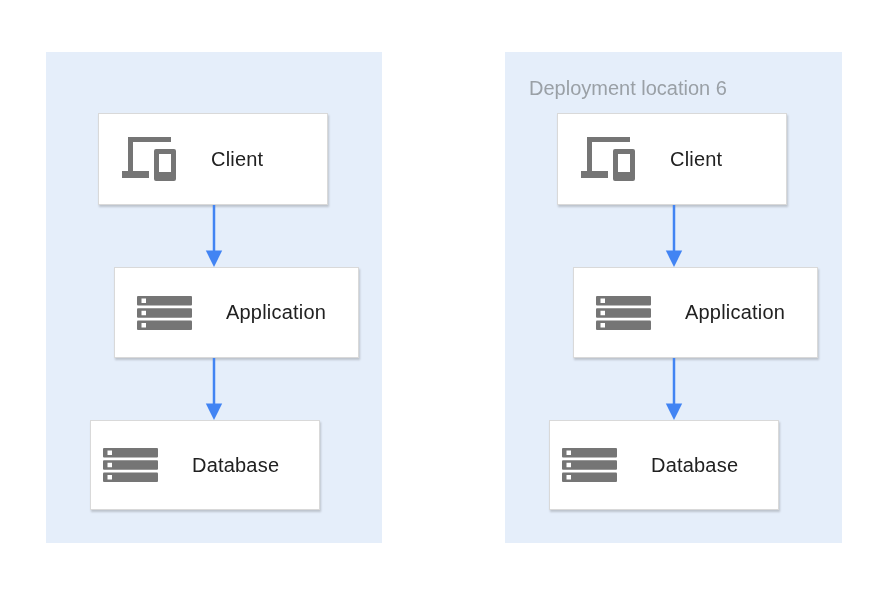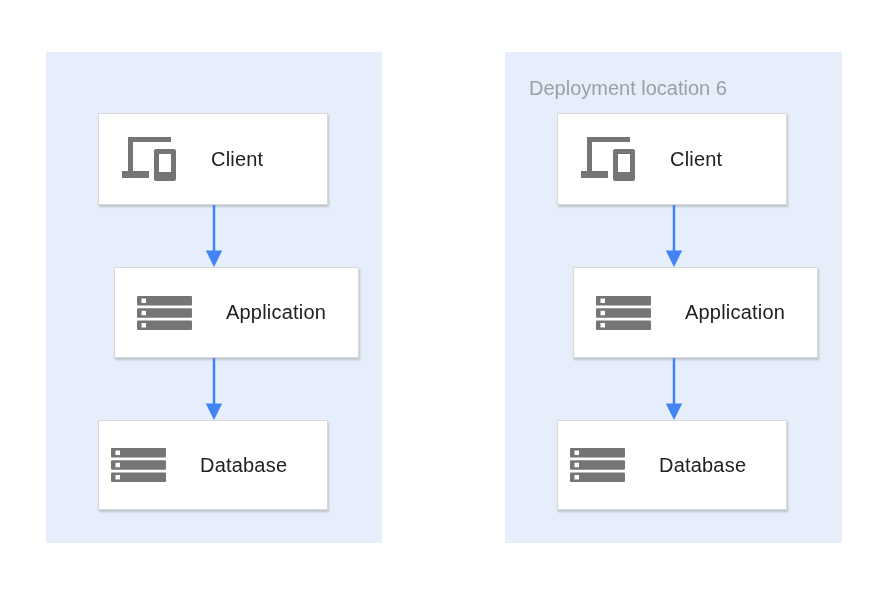--- a/index.html
+++ b/index.html
@@ -38,21 +38,21 @@
     background: #ffffff;
     border: 1px solid #d9d9d9;
     box-shadow: 1px 2px 2px rgba(0,0,0,0.18);
     display: flex;
     align-items: center;
     padding-left: 22px;
     gap: 34px;
   }
   .node-client { left: 52px; top: 61px;  width: 230px; height: 92px; }
   .node-app    { left: 40px; top: 215px; width: 245px; height: 91px; margin-left: 28px; }
-  .node-db     { left: 52px; top: 368px; width: 230px; height: 90px; padding-left: 12px; }
+  .node-db     { left: 44px; top: 368px; width: 230px; height: 90px; padding-left: 12px; }
 
   .node-label {
     font-size: 20px;
     color: #212121;
     letter-spacing: 0.2px;
     white-space: nowrap;
   }
 
   .icon { display: block; flex: 0 0 auto; }
 

